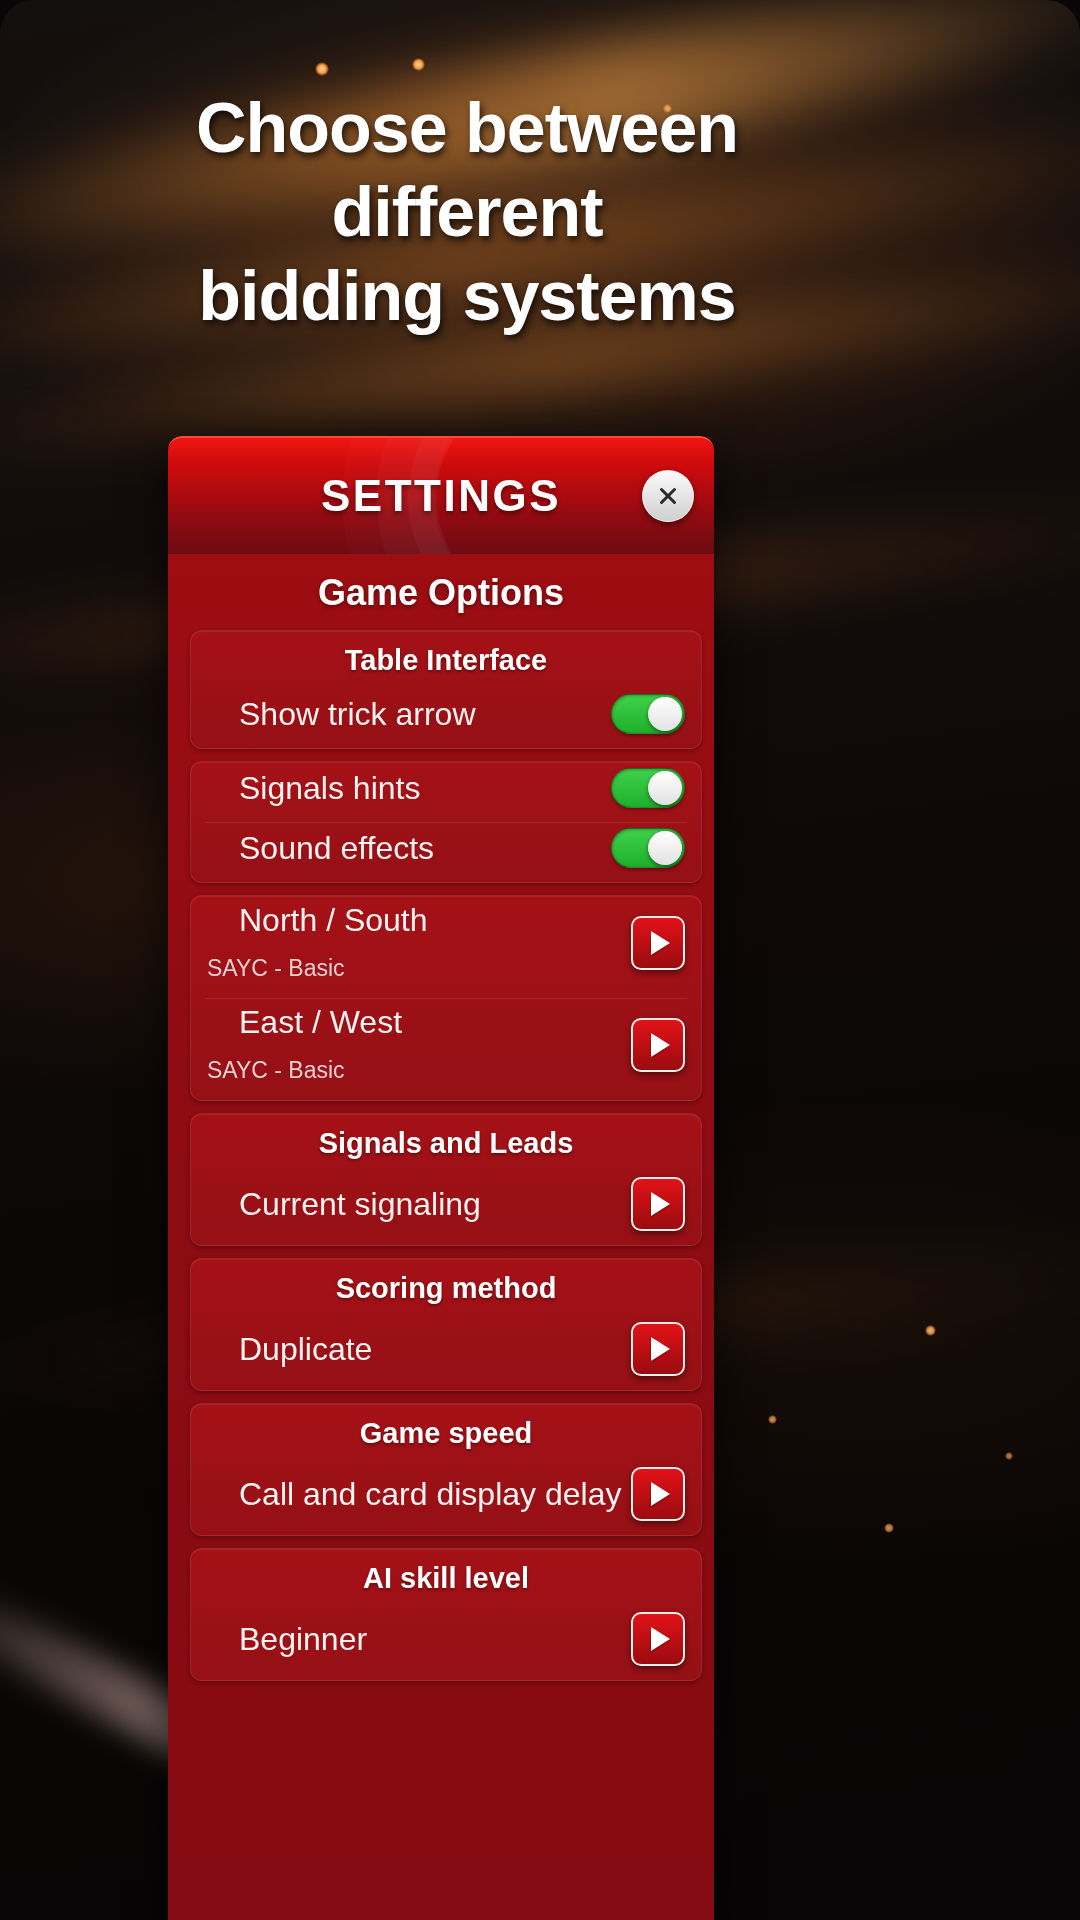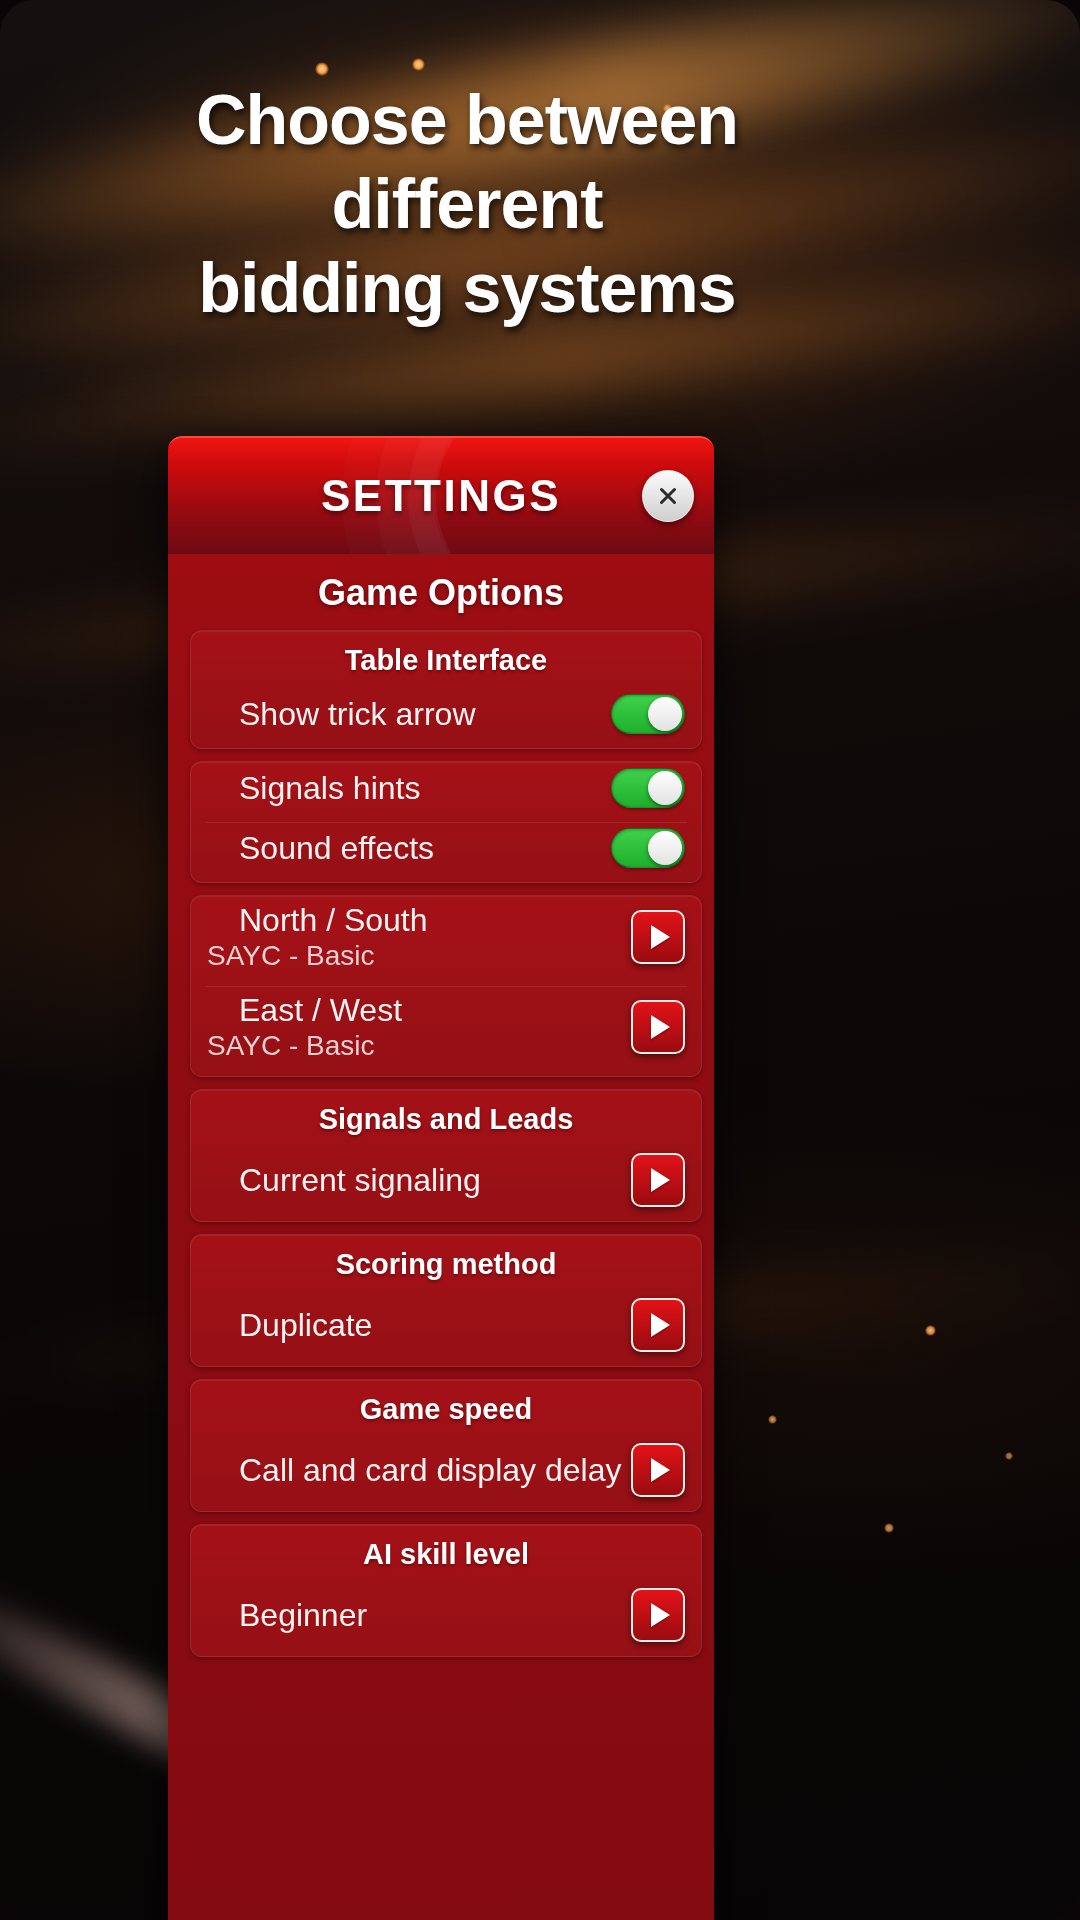--- a/index.html
+++ b/index.html
@@ -49,21 +49,21 @@
        transform:rotate(28deg); filter:blur(14px); }
 
   .spark{
     position:absolute; border-radius:50%;
     background:radial-gradient(circle,#ffd9a4 0%,#ff9b3d 42%,rgba(190,90,20,0) 72%);
     pointer-events:none;
   }
 
   
   #headline{
-    position:absolute; left:0; top:78px; width:934px;
+    position:absolute; left:0; top:86px; width:934px;
     text-align:center;
     color:#fff;
     font-size:70px;
     font-weight:bold;
     line-height:84px;
     letter-spacing:-1px;
     text-shadow:2px 4px 7px rgba(0,0,0,.72);
     white-space:pre-line;
   }
 
@@ -166,23 +166,23 @@
   .row-texts{ flex:1; min-width:0; }
   .row-label{
     color:#fbf2f2;
     font-size:32px;
     line-height:36px;
     white-space:nowrap;
     margin-left:32px;
   }
   .row-sub{
     color:#e8cfd0;
-    font-size:28px;
+    font-size:23px;
     line-height:32px;
-    margin-top:2px;
+    margin-top:14px;
     white-space:nowrap;
   }
 
   
   .toggle{
     width:74px; height:40px;
     border-radius:20px;
     background:linear-gradient(180deg,#3fd24b 0%,#1faf2c 100%);
     border:1px solid rgba(0,0,0,.35);
     position:relative;

